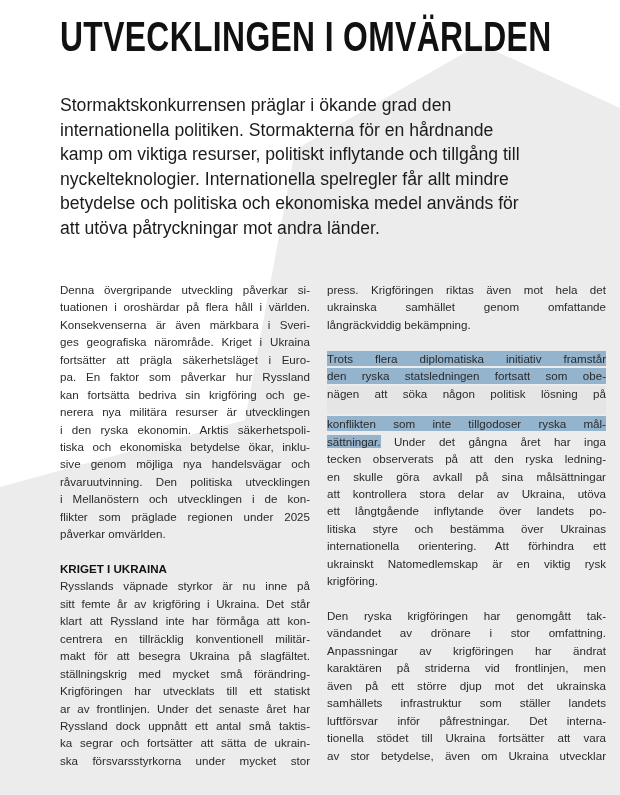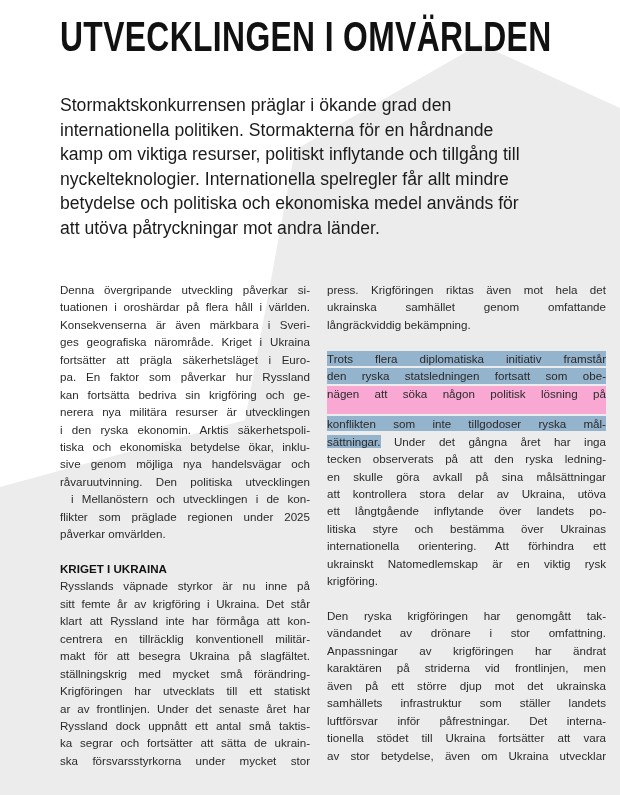--- a/index.html
+++ b/index.html
@@ -58,21 +58,21 @@
       <span class="ln" style="white-space: normal;">Konsekvenserna är även märkbara i Sveri-</span>
       <span class="ln" style="white-space: normal;">ges geografiska närområde. Kriget i Ukraina</span>
       <span class="ln" style="white-space: normal;">fortsätter att prägla säkerhetsläget i Euro-</span>
       <span class="ln" style="white-space: normal;">pa. En faktor som påverkar hur Ryssland</span>
       <span class="ln" style="white-space: normal;">kan fortsätta bedriva sin krigföring och ge-</span>
       <span class="ln" style="white-space: normal;">nerera nya militära resurser är utvecklingen</span>
       <span class="ln" style="white-space: normal;">i den ryska ekonomin. Arktis säkerhetspoli-</span>
       <span class="ln" style="white-space: normal;">tiska och ekonomiska betydelse ökar, inklu-</span>
       <span class="ln" style="white-space: normal;">sive genom möjliga nya handelsvägar och</span>
       <span class="ln" style="white-space: normal;">råvaruutvinning. Den politiska utvecklingen</span>
-      <span class="ln" style="white-space: normal; margin-left: 11px;">i Mellanöstern och utvecklingen i de kon-</span>
+      <span class="ln" style="white-space: normal;">i Mellanöstern och utvecklingen i de kon-</span>
       <span class="ln" style="white-space: normal;">flikter som präglade regionen under 2025</span>
       <span class="ln last" style="white-space: normal;">påverkar omvärlden.</span>
     </div>
     <span class="gap"></span>
     <span class="heading">KRIGET I UKRAINA</span>
     <div>
       <span class="ln" style="white-space: normal;">Rysslands väpnade styrkor är nu inne på</span>
       <span class="ln" style="white-space: normal;">sitt femte år av krigföring i Ukraina. Det står</span>
       <span class="ln" style="white-space: normal;">klart att Ryssland inte har förmåga att kon-</span>
       <span class="ln" style="white-space: normal;">centrera en tillräcklig konventionell militär-</span>
@@ -89,21 +89,21 @@
   <div class="col col-right">
     <div>
       <span class="ln" style="white-space: normal;">press. Krigföringen riktas även mot hela det</span>
       <span class="ln" style="white-space: normal;">ukrainska samhället genom omfattande</span>
       <span class="ln last" style="white-space: normal;">långräckviddig bekämpning.</span>
     </div>
     <span class="gap"></span>
     <div>
       <span class="ln hlline" style="margin-bottom: 2px; background: rgb(148, 180, 206); height: 15.45px; line-height: 15.45px;">Trots flera diplomatiska initiativ framstår</span>
       <span class="ln hlline" style="background: rgb(148, 180, 206); height: 15.45px; line-height: 15.45px; margin-bottom: 2px;">den ryska statsledningen fortsatt som obe-</span>
-      <span class="ln hlline" style="background: #f9a8d4; height: 28px; line-height: 15.45px; margin-bottom: 2px;">nägen att söka någon politisk lösning på</span>
+      <span class="ln hlline" style="background: #e5e5e5; height: 28px; line-height: 15.45px; margin-bottom: 2px;">nägen att söka någon politisk lösning på</span>
       <span class="ln hlline" style="background: rgb(148, 180, 206); height: 15px; line-height: 15.45px; margin-bottom: 2px;">konflikten som inte tillgodoser ryska mål-</span>
       <span class="ln" style="text-align-last: justify; white-space: normal;"><span class="hlpart" style="background: rgb(148, 180, 206);">sättningar.</span> <span>Under det gångna året har inga</span></span>
       <span class="ln" style="white-space: normal;">tecken observerats på att den ryska ledning-</span>
       <span class="ln" style="white-space: normal;">en skulle göra avkall på sina målsättningar</span>
       <span class="ln" style="white-space: normal;">att kontrollera stora delar av Ukraina, utöva</span>
       <span class="ln" style="white-space: normal;">ett långtgående inflytande över landets po-</span>
       <span class="ln" style="white-space: normal;">litiska styre och bestämma över Ukrainas</span>
       <span class="ln" style="white-space: normal;">internationella orientering. Att förhindra ett</span>
       <span class="ln" style="white-space: normal;">ukrainskt Natomedlemskap är en viktig rysk</span>
       <span class="ln last" style="white-space: normal;">krigföring.</span>

